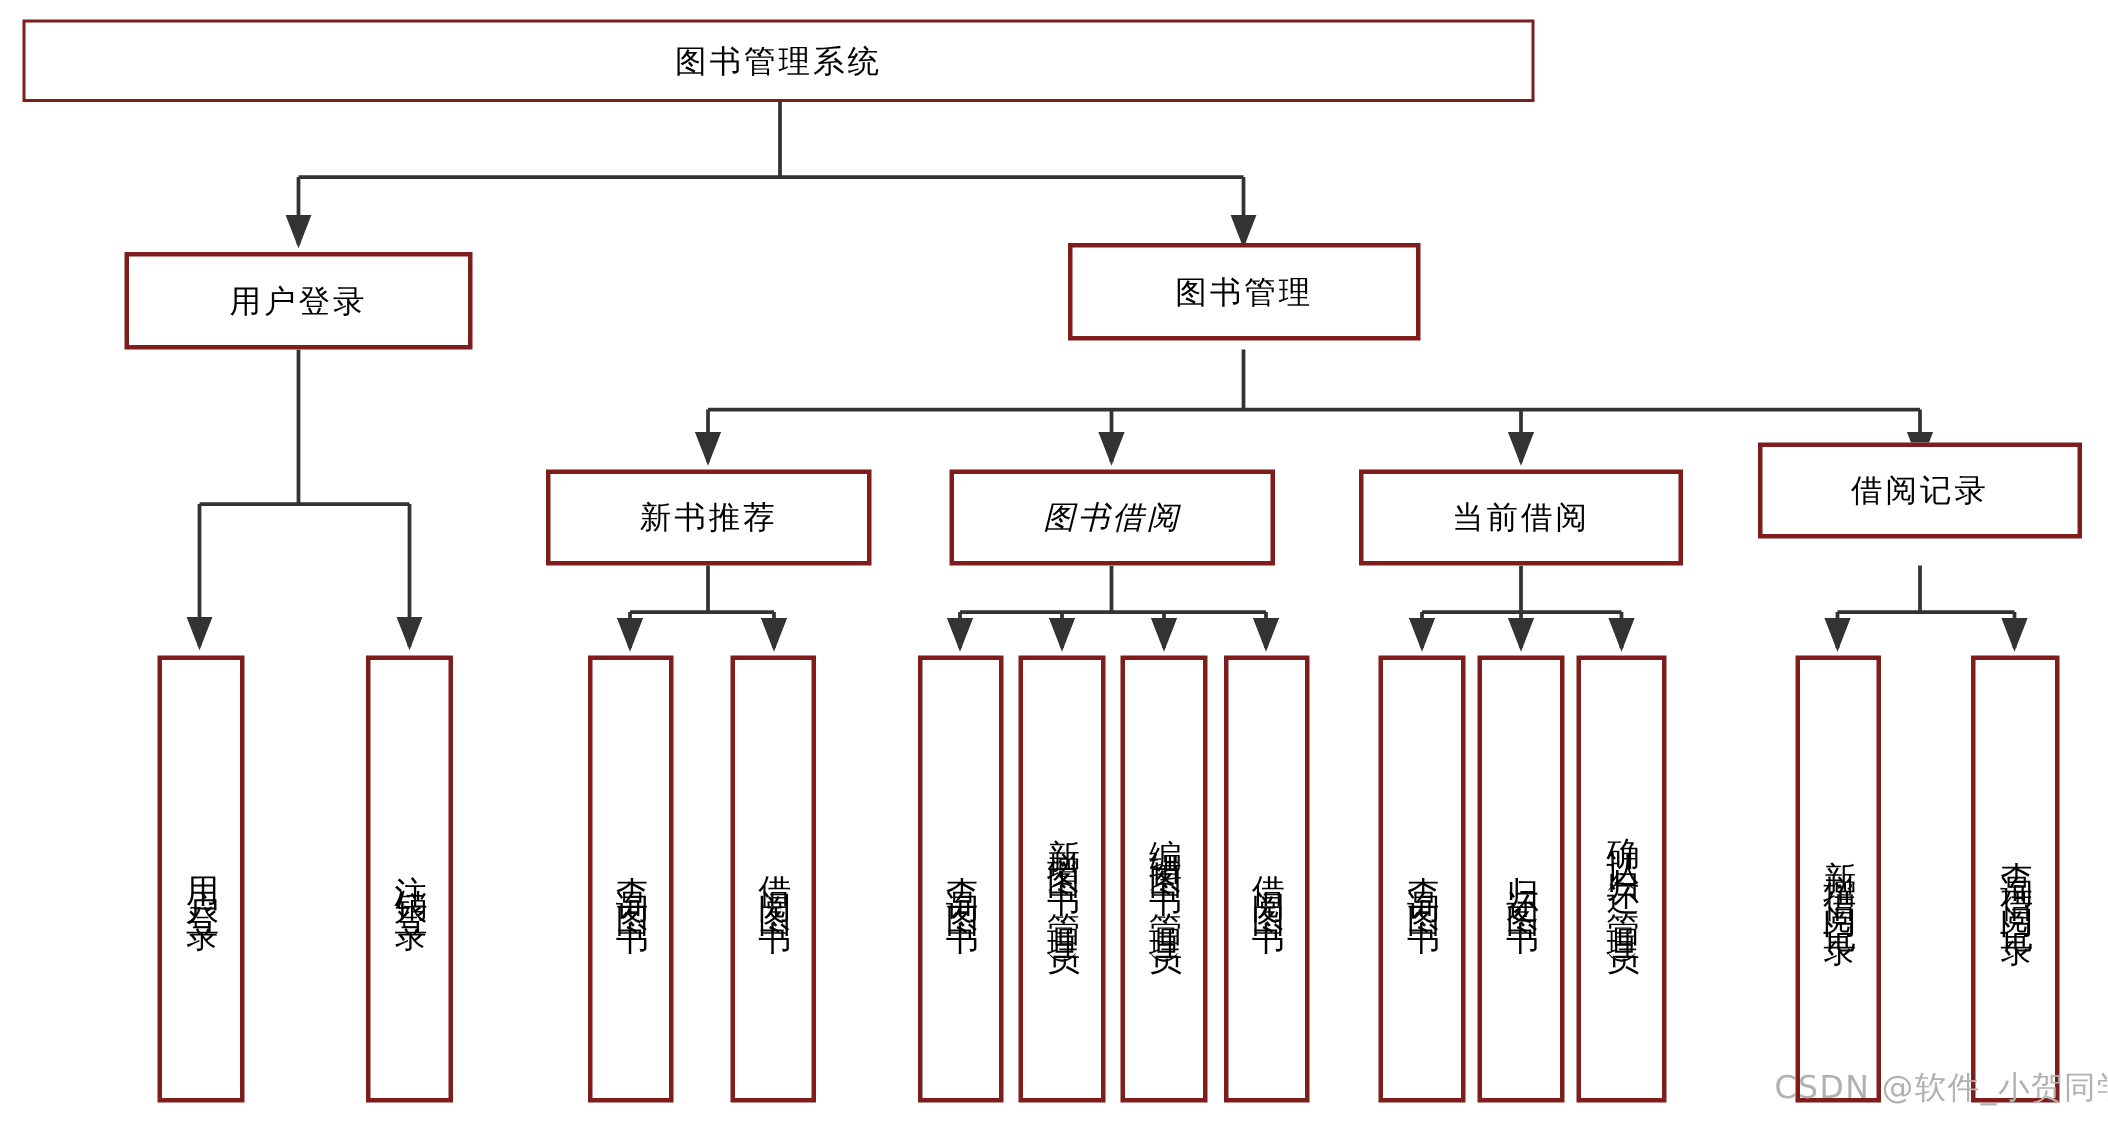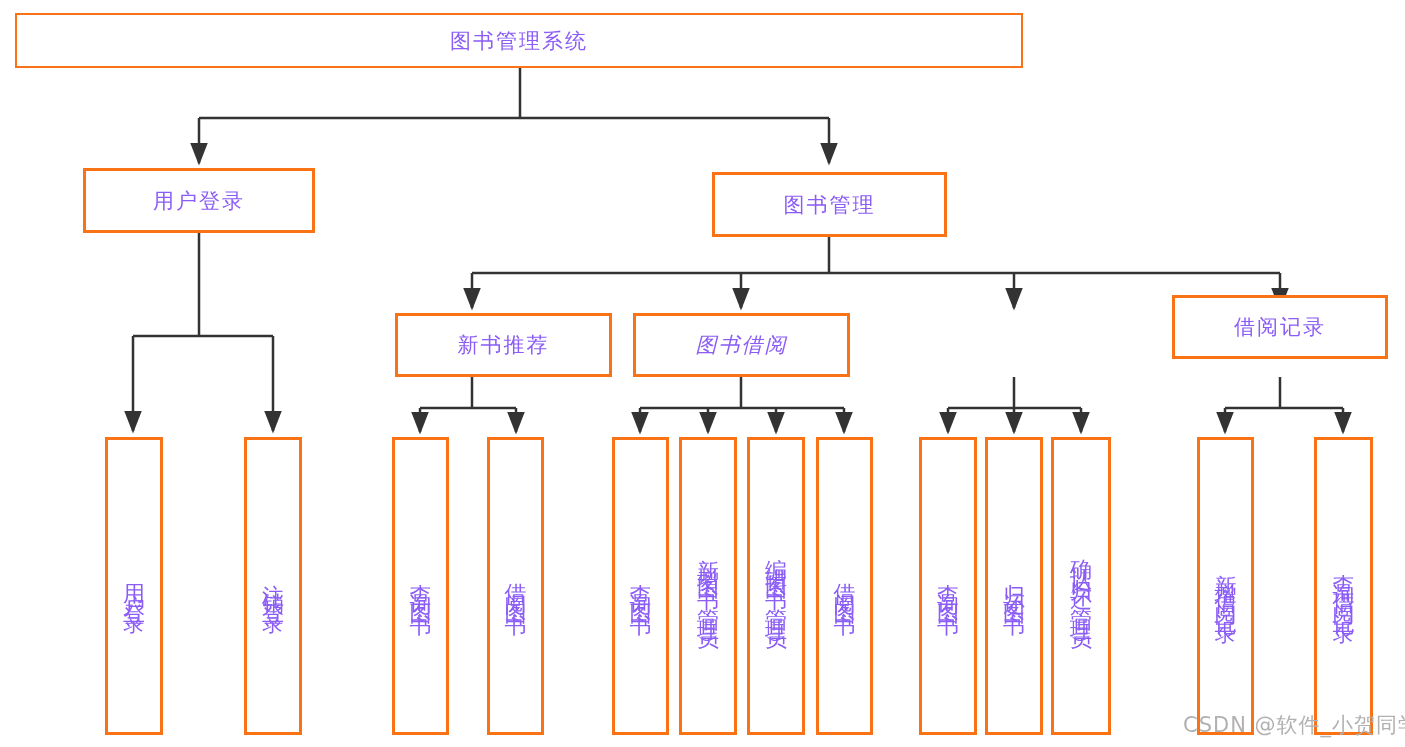--- a/index.html
+++ b/index.html
@@ -7,24 +7,24 @@
     position:relative;
     width:1405px; height:747px;
     background:#ffffff;
     font-family:"DejaVu Sans","Liberation Sans",sans-serif;
     overflow:hidden;
   }
   .connectors { position:absolute; left:0; top:0; z-index:1; }
   .node {
     position:absolute;
     box-sizing:border-box;
-    border:3px solid #f97316;
+    border:3px solid #7f1d1d;
     background:#ffffff;
     display:flex; align-items:center; justify-content:center;
-    color:#8b5cf6;
+    color:#000000;
     font-size:21px;
     letter-spacing:2px;
     z-index:2;
     white-space:nowrap;
   }
   .root { border-width:2px; }
   .leaf {
     writing-mode:vertical-rl;
     text-orientation:mixed;
     font-size:22px;
@@ -80,24 +80,25 @@
       <path d="M1014,408 V432" marker-end="url(#arrow)"></path>
       <path d="M1081,408 V432" marker-end="url(#arrow)"></path>
       <path d="M1225,408 V432" marker-end="url(#arrow)"></path>
       <path d="M1343,408 V432" marker-end="url(#arrow)"></path>
     </g>
   </svg>
 
   <div class="node root" style="left:15px; top:13px; width:1008px; height:55px;">图书管理系统</div>
 
   <div class="node" style="left:83px; top:168px; width:232px; height:65px;">用户登录</div>
-  <div class="node" style="left:712px; top:172px; width:235px; height:65px;">图书管理</div>
+  <div class="node" style="left:712px; top:162px; width:235px; height:65px;">图书管理</div>
 
-  <div class="node" style="left:364px; top:313px; width:217px; height:64px;margin-left:31px;">新书推荐</div>
+  <div class="node" style="left:364px; top:313px; width:217px; height:64px;">新书推荐</div>
   <div class="node" style="left:633px; top:313px; width:217px; height:64px;font-style:italic;">图书借阅</div>
+  <div class="node" style="left:906px; top:313px; width:216px; height:64px;">当前借阅</div>
   <div class="node" style="left:1172px; top:295px; width:216px; height:64px;">借阅记录</div>
 
   <div class="node leaf" style="left:105px; top:437px; width:58px; height:298px;">用户登录</div>
   <div class="node leaf" style="left:244px; top:437px; width:58px; height:298px;">注销登录</div>
 
   <div class="node leaf" style="left:392px; top:437px; width:57px; height:298px;">查询图书</div>
   <div class="node leaf" style="left:487px; top:437px; width:57px; height:298px;">借阅图书</div>
 
   <div class="node leaf" style="left:612px; top:437px; width:57px; height:298px;">查询图书</div>
   <div class="node leaf" style="left:679px; top:437px; width:58px; height:298px;">新增图书（管理员）</div>

